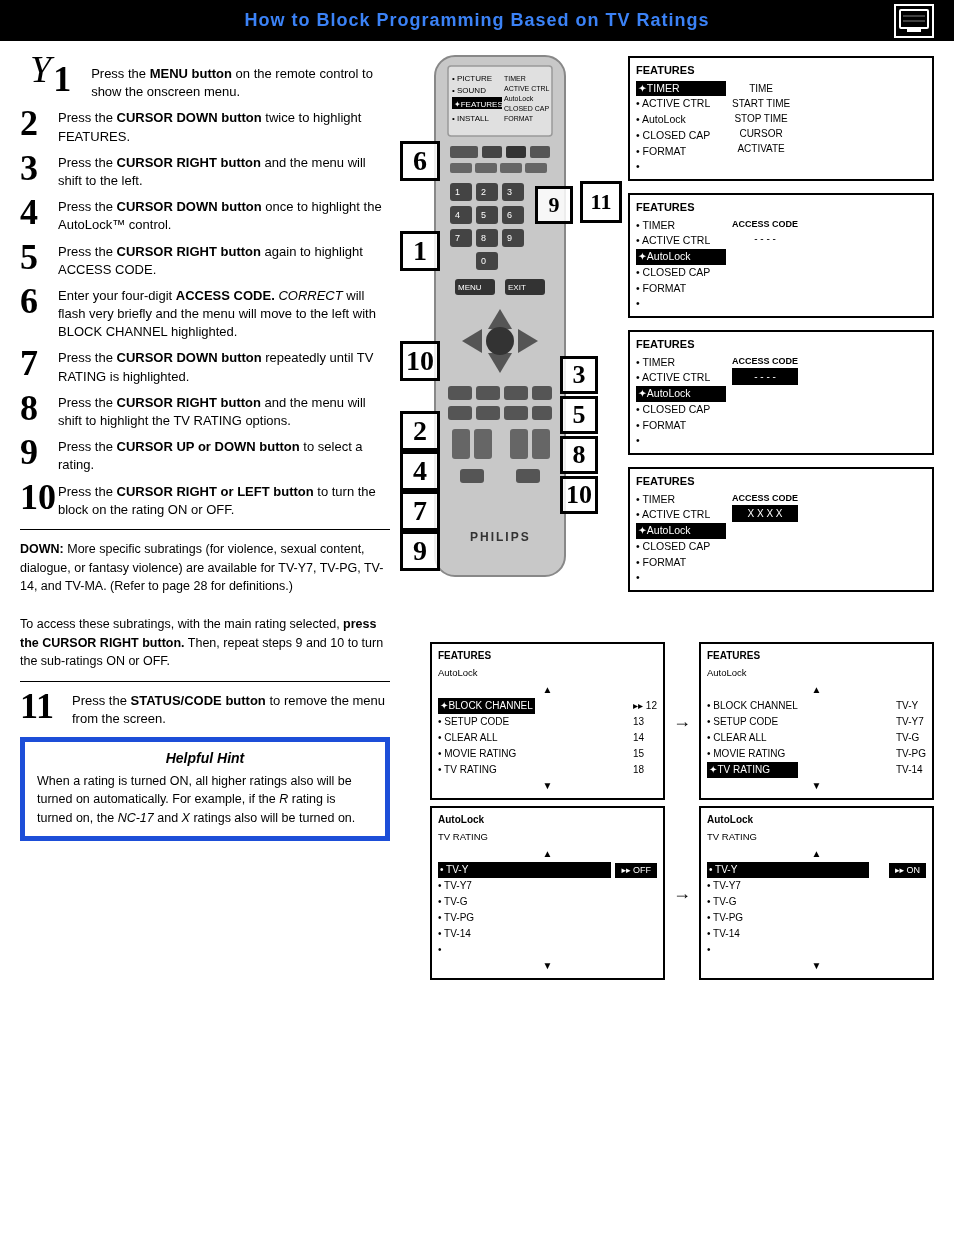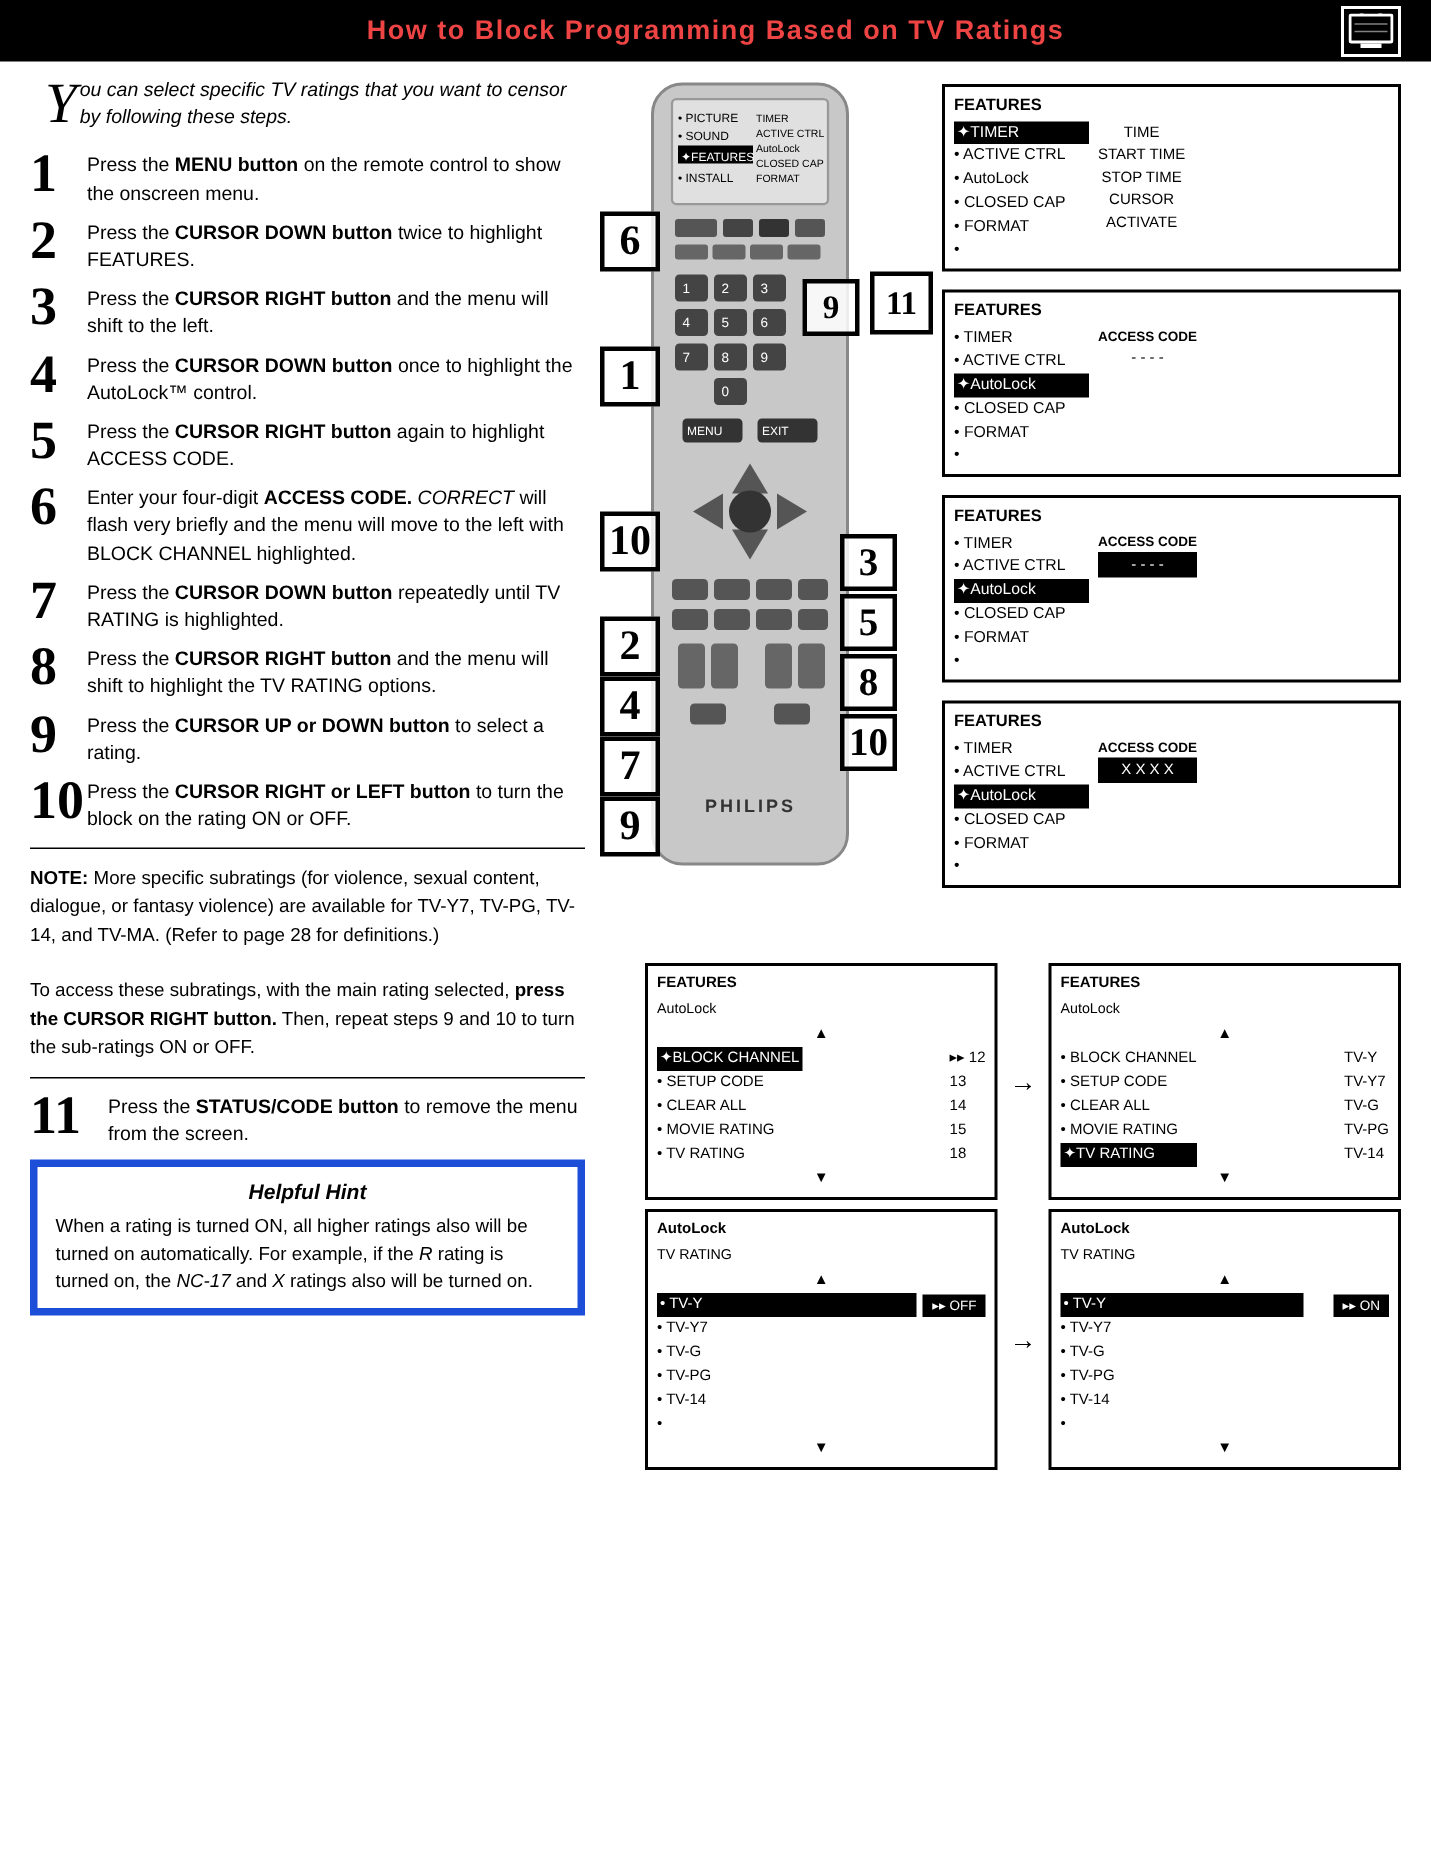--- a/index.html
+++ b/index.html
@@ -16,21 +16,21 @@
       width: 954px;
       min-height: 1235px;
       background: #fff;
       padding: 0;
       position: relative;
     }
 
     
     .header {
       background: #000;
-      color: #ef4444;
+      color: #3b82f6;
       text-align: center;
       padding: 10px 20px;
       font-size: 18px;
       font-weight: bold;
       letter-spacing: 1px;
       display: flex;
       align-items: center;
       justify-content: center;
       position: relative;
     }
@@ -254,21 +254,20 @@
       </svg>
     </div>
   </div>
 
   <div class="content">
 
     <div class="left-col">
 
       <div class="intro-text">
         <span class="drop-cap">Y</span>
-        <span>ou can select specific TV ratings that you want to censor by following these steps.</span>
       </div>
 
       <ol class="steps">
 
         <li class="step">
           <span class="step-num">1</span>
           <span class="step-text">
             Press the <strong>MENU button</strong> on the remote control to show the onscreen menu.
           </span>
         </li>
@@ -334,21 +333,21 @@
           <span class="step-text">
             Press the <strong>CURSOR RIGHT or LEFT button</strong> to turn the block on the rating ON or OFF.
           </span>
         </li>
 
       </ol>
 
       <hr class="divider">
 
       <div class="note-section">
-        <p><strong>NOTE:</strong> More specific subratings (for violence, sexual content, dialogue, or fantasy violence) are available for TV-Y7, TV-PG, TV-14, and TV-MA. (Refer to page 28 for definitions.)</p>
+        <p><strong>DOWN:</strong> More specific subratings (for violence, sexual content, dialogue, or fantasy violence) are available for TV-Y7, TV-PG, TV-14, and TV-MA. (Refer to page 28 for definitions.)</p>
         <br>
         <p>To access these subratings, with the main rating selected, <strong>press the CURSOR RIGHT button.</strong> Then, repeat steps 9 and 10 to turn the sub-ratings ON or OFF.</p>
       </div>
 
       <hr class="divider">
 
       <div class="step-11">
         <span class="step-11-num">11</span>
         <span class="step-text">
           Press the <strong>STATUS/CODE button</strong> to remove the menu from the screen.

